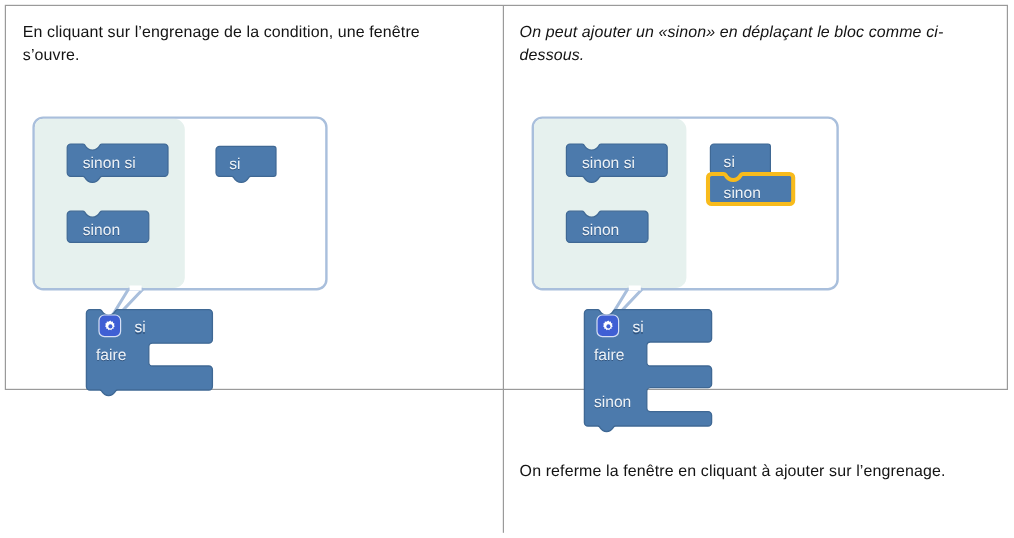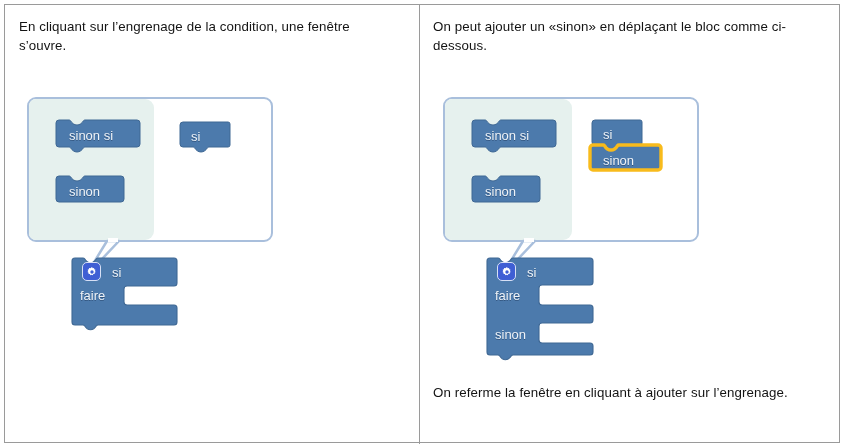--- a/index.html
+++ b/index.html
@@ -2,36 +2,36 @@
 <html><head>
 <meta charset="utf-8">
 <style>
   html,body{margin:0;padding:0;background:#ffffff;}
   body{
     width:845px;height:448px;overflow:hidden;
     font-family:"Liberation Sans","DejaVu Sans",sans-serif;
     -webkit-font-smoothing:antialiased;
   }
   .sheet{
-    position:absolute;left:4px;top:4px;width:836px;height:439px;
+    position:absolute;left:4px;top:4px;width:836px;height:321px;
     border:1px solid #9a9a9a;box-sizing:border-box;background:#fff;
   }
   .vdivider{
     position:absolute;left:414px;top:0;width:1px;height:439px;background:#9a9a9a;
   }
   .cell{position:absolute;top:0;box-sizing:border-box;}
   .cell-left{left:0;width:414px;height:439px;}
   .cell-right{left:415px;width:421px;height:439px;}
 
   .para{
     position:absolute;color:#141414;font-size:13.3px;line-height:19px;
     letter-spacing:.1px;
   }
   .para-l1{left:14px;top:12px;width:370px;}
-  .para-r1{left:13px;top:12px;width:380px;}
+  .para-r1{left:13px;top:12px;width:380px;font-style:italic;}
   .para-r2{left:13px;top:378px;width:380px;}
 
   
   .bubble{position:absolute;}
   .bubble-box{
     position:absolute;left:0;top:0;
     border:2.5px solid #a9bfdc;border-radius:9px;background:#ffffff;
     box-sizing:border-box;overflow:hidden;
   }
   .bubble-palette{

